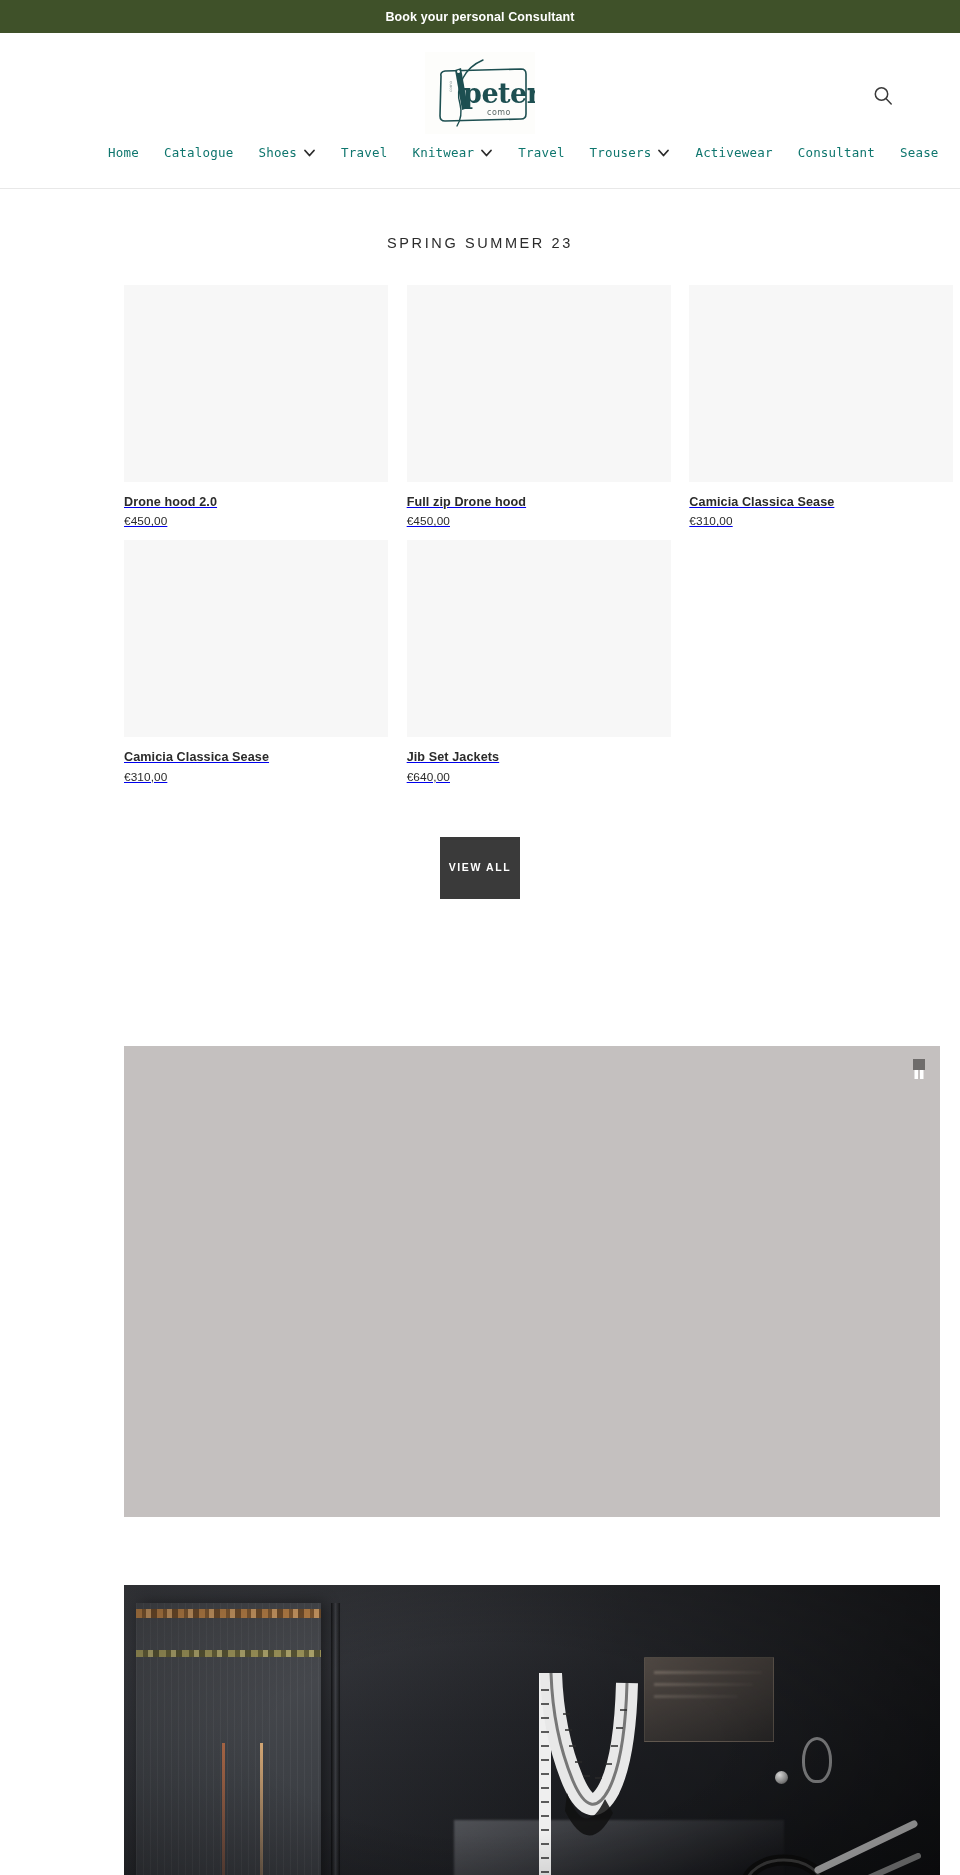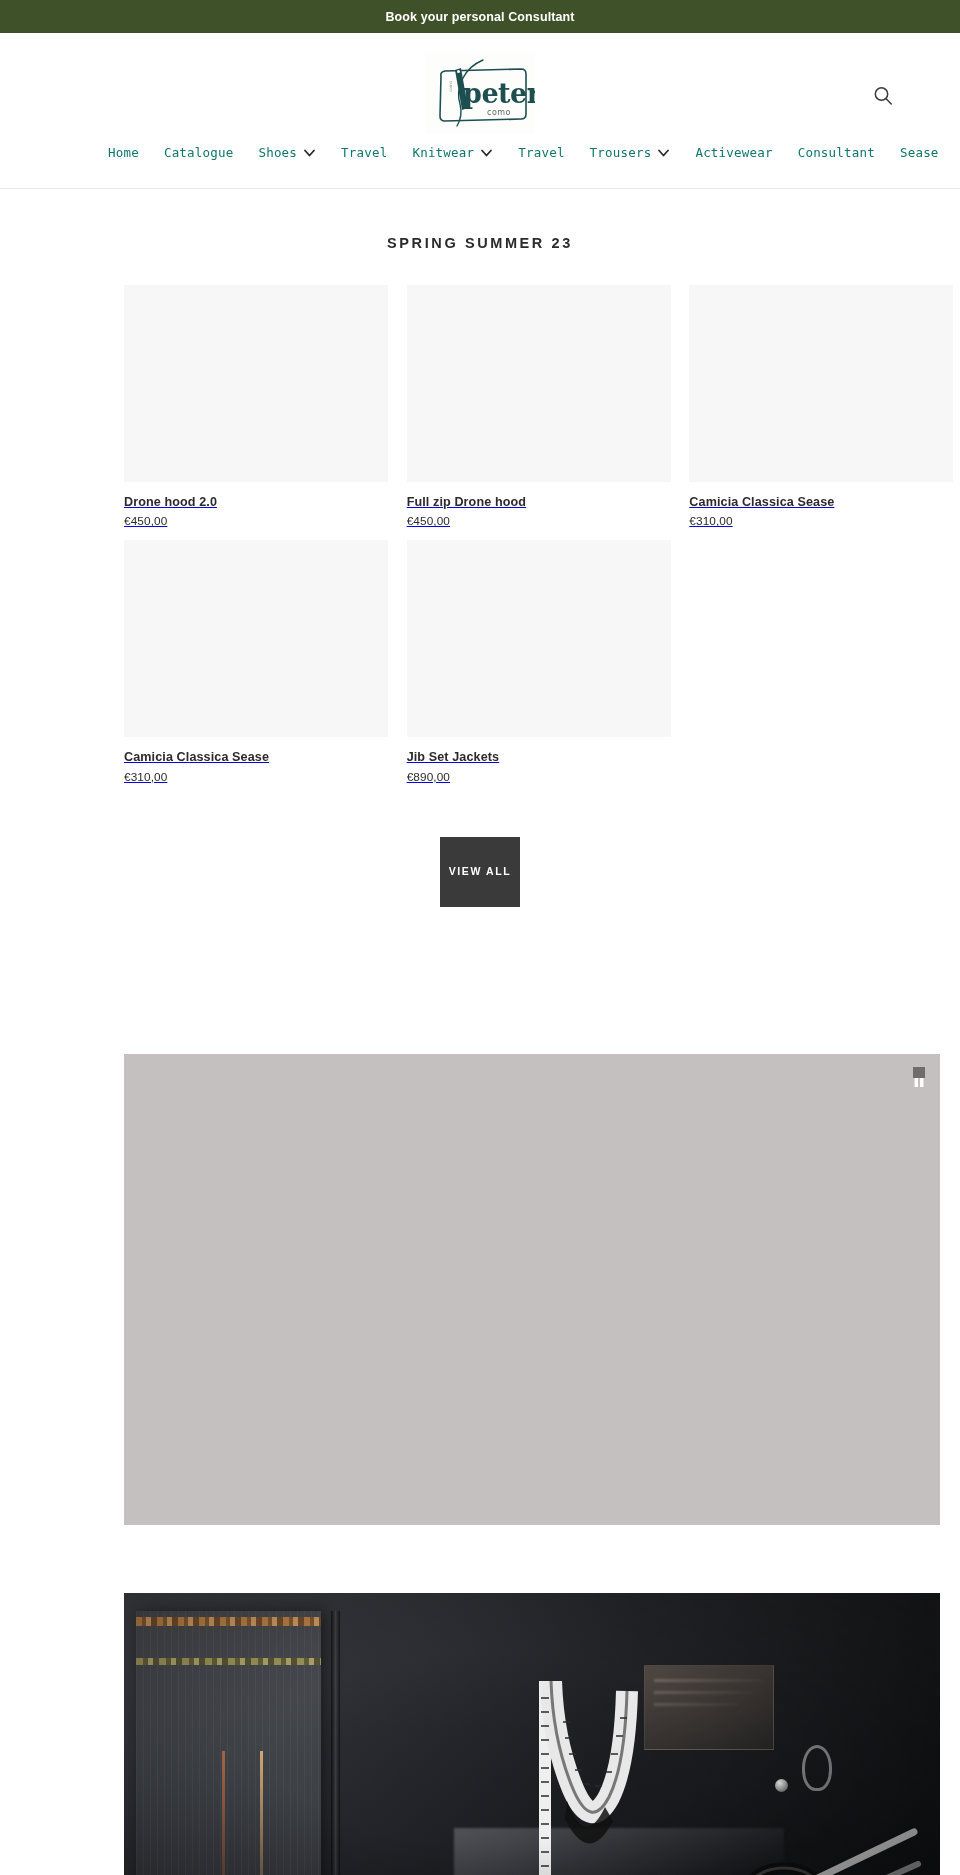--- a/index.html
+++ b/index.html
@@ -100,21 +100,21 @@
   }
 
   
   .collection-section {
     padding-top: 46px;
   }
   .section-title {
     text-align: center;
     font-family: "Liberation Sans", sans-serif;
     font-size: 14.5px;
-    font-weight: 700;
+    font-weight: 400;
     letter-spacing: 2.6px;
     color: #2b2b2b;
     margin: 0 0 34px 0;
   }
 
   .product-grid {
     display: grid;
     grid-template-columns: repeat(3, 1fr);
     column-gap: 20px;
     row-gap: 22px;
@@ -147,21 +147,21 @@
     letter-spacing: 0.1px;
   }
 
   .view-all-wrap {
     display: flex;
     justify-content: center;
     margin-top: 53px;
   }
   .view-all-btn {
     width: 80px;
-    height: 70px;
+    height: 62px;
     background: #3a3a3a;
     color: #ffffff;
     border: 0;
     font-family: "Liberation Sans", sans-serif;
     font-size: 10.5px;
     font-weight: 700;
     letter-spacing: 1.6px;
     line-height: 1.45;
     cursor: pointer;
     padding: 0 4px;
@@ -434,21 +434,21 @@
 
     <a class="product-card" href="#">
       <div class="product-media"></div>
       <div class="product-title">Camicia Classica Sease</div>
       <div class="product-price">€310,00</div>
     </a>
 
     <a class="product-card" href="#">
       <div class="product-media"></div>
       <div class="product-title">Jib Set Jackets</div>
-      <div class="product-price">€890,00</div>
+      <div class="product-price">€640,00</div>
     </a>
 
   </div>
 
   <div class="view-all-wrap">
     <button class="view-all-btn">VIEW ALL</button>
   </div>
 </section>
 
 <section class="video-section">

